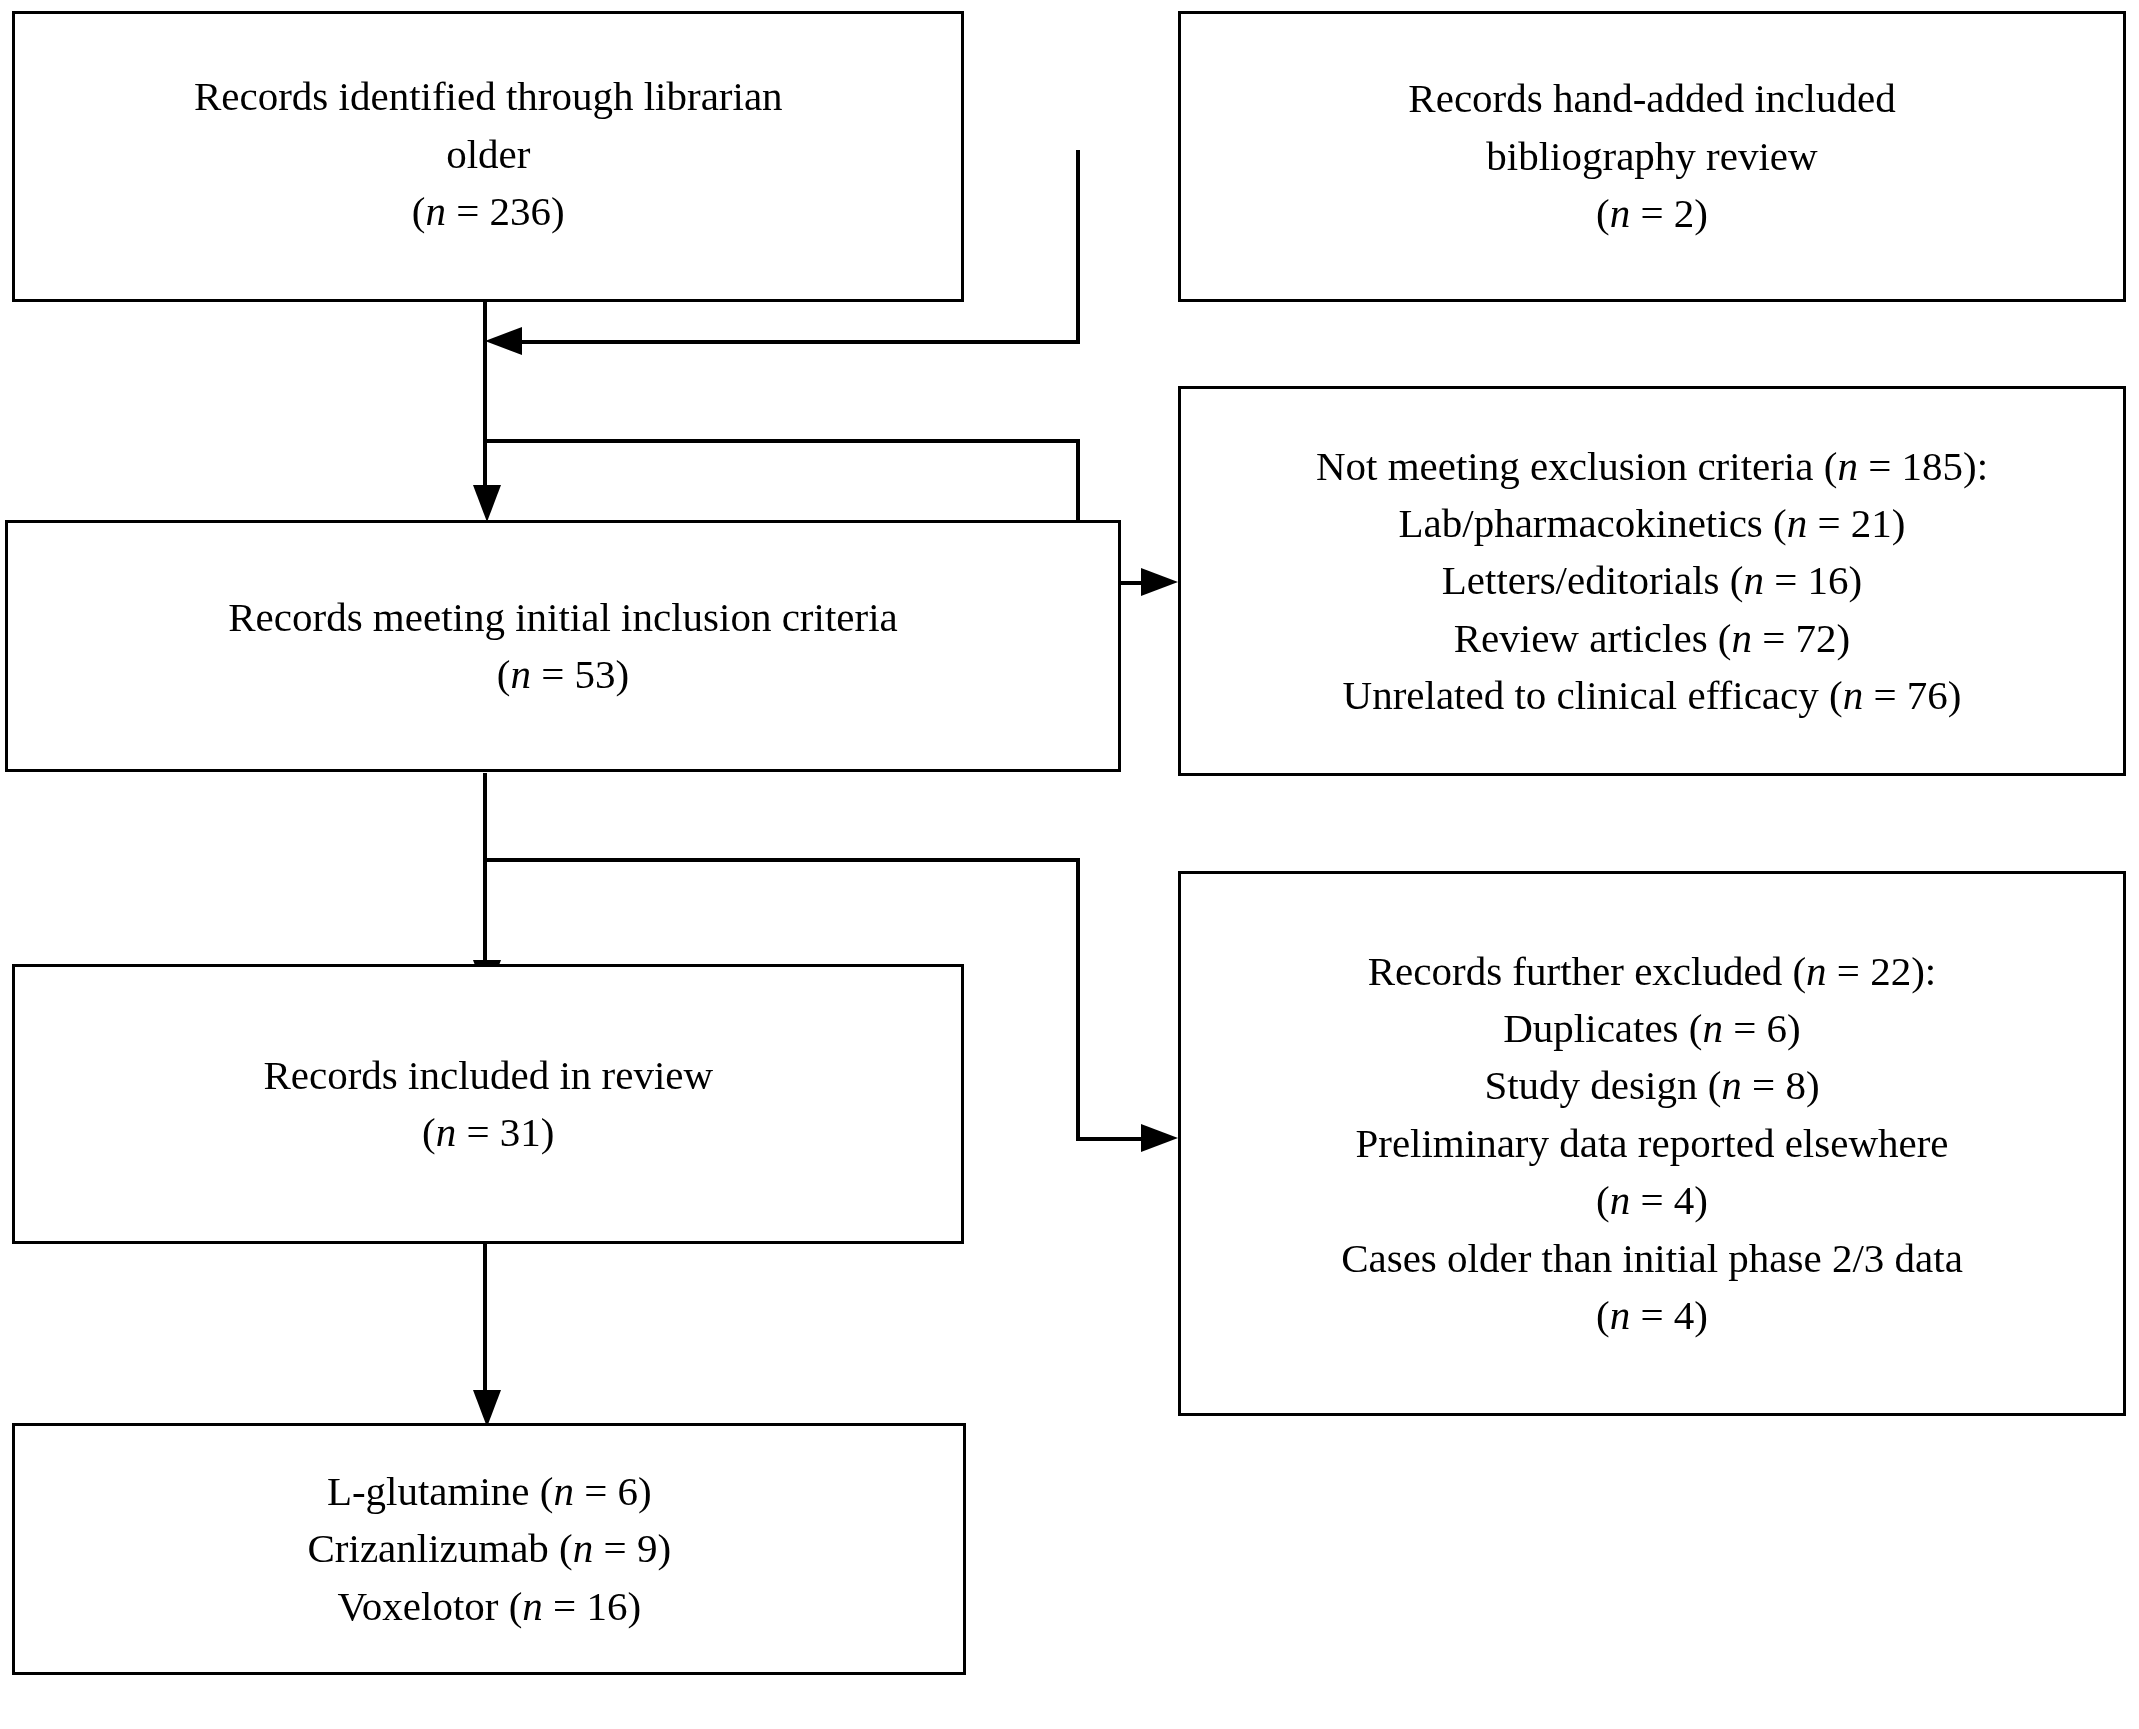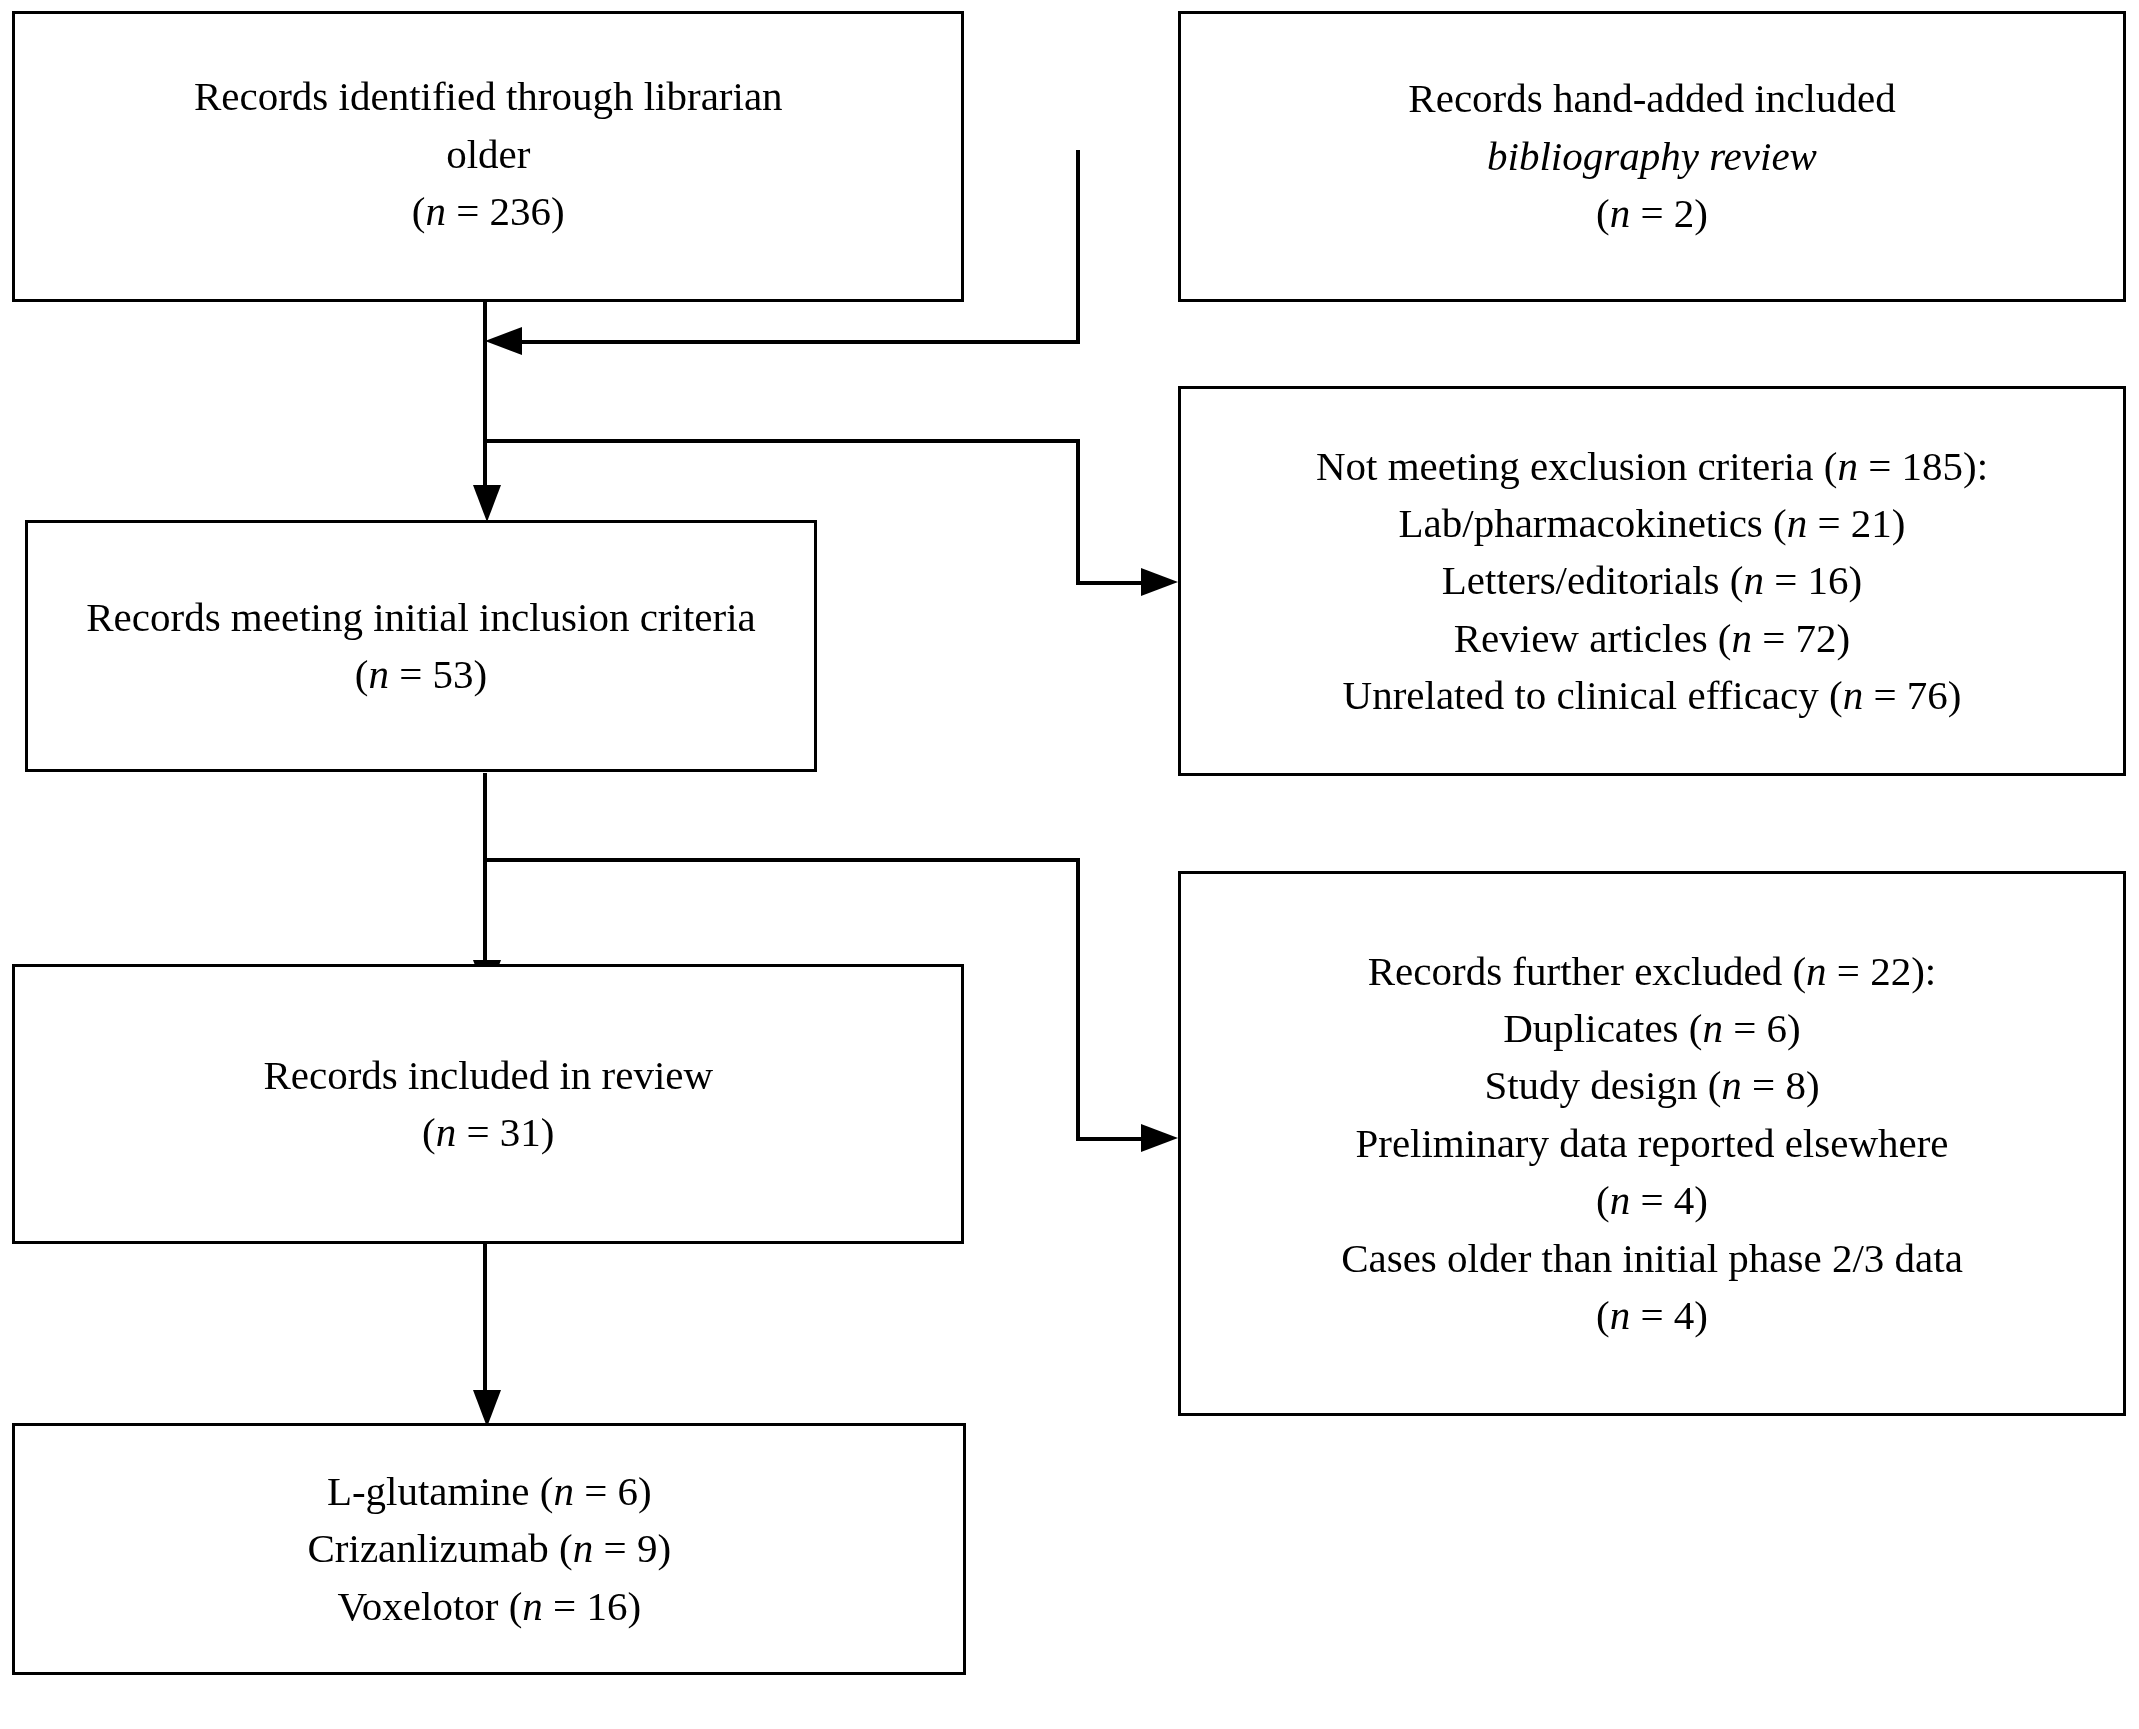--- a/index.html
+++ b/index.html
@@ -110,29 +110,29 @@
     </div>
     <div class="flow-line" style="position:relative; left:0; top:-2.2px;">
       <span>(<i class="ital">n</i> = 236)</span>
     </div>
   </div>
 
   <div class="flow-box" style="left:1178px; top:11px; width:948px; height:291px;">
     <div class="flow-line" style="position:relative;">
       <span>Records hand-added included</span>
     </div>
-    <div class="flow-line" style="position:relative;font-style:italic;">
+    <div class="flow-line" style="position:relative;">
       <span>bibliography review</span>
     </div>
     <div class="flow-line" style="position:relative;">
       <span>(<i class="ital">n</i> = 2)</span>
     </div>
   </div>
 
-  <div class="flow-box" style="left:25px; top:520px; width:792px; height:252px;">
+  <div class="flow-box" style="left:5px; top:520px; width:1116px; height:252px;">
     <div class="flow-line" style="position:relative;">
       <span>Records meeting initial inclusion criteria</span>
     </div>
     <div class="flow-line" style="position:relative;">
       <span>(<i class="ital">n</i> = 53)</span>
     </div>
   </div>
 
   <div class="flow-box" style="left:1178px; top:386px; width:948px; height:390px;">
     <div class="flow-line" style="position:relative;">

